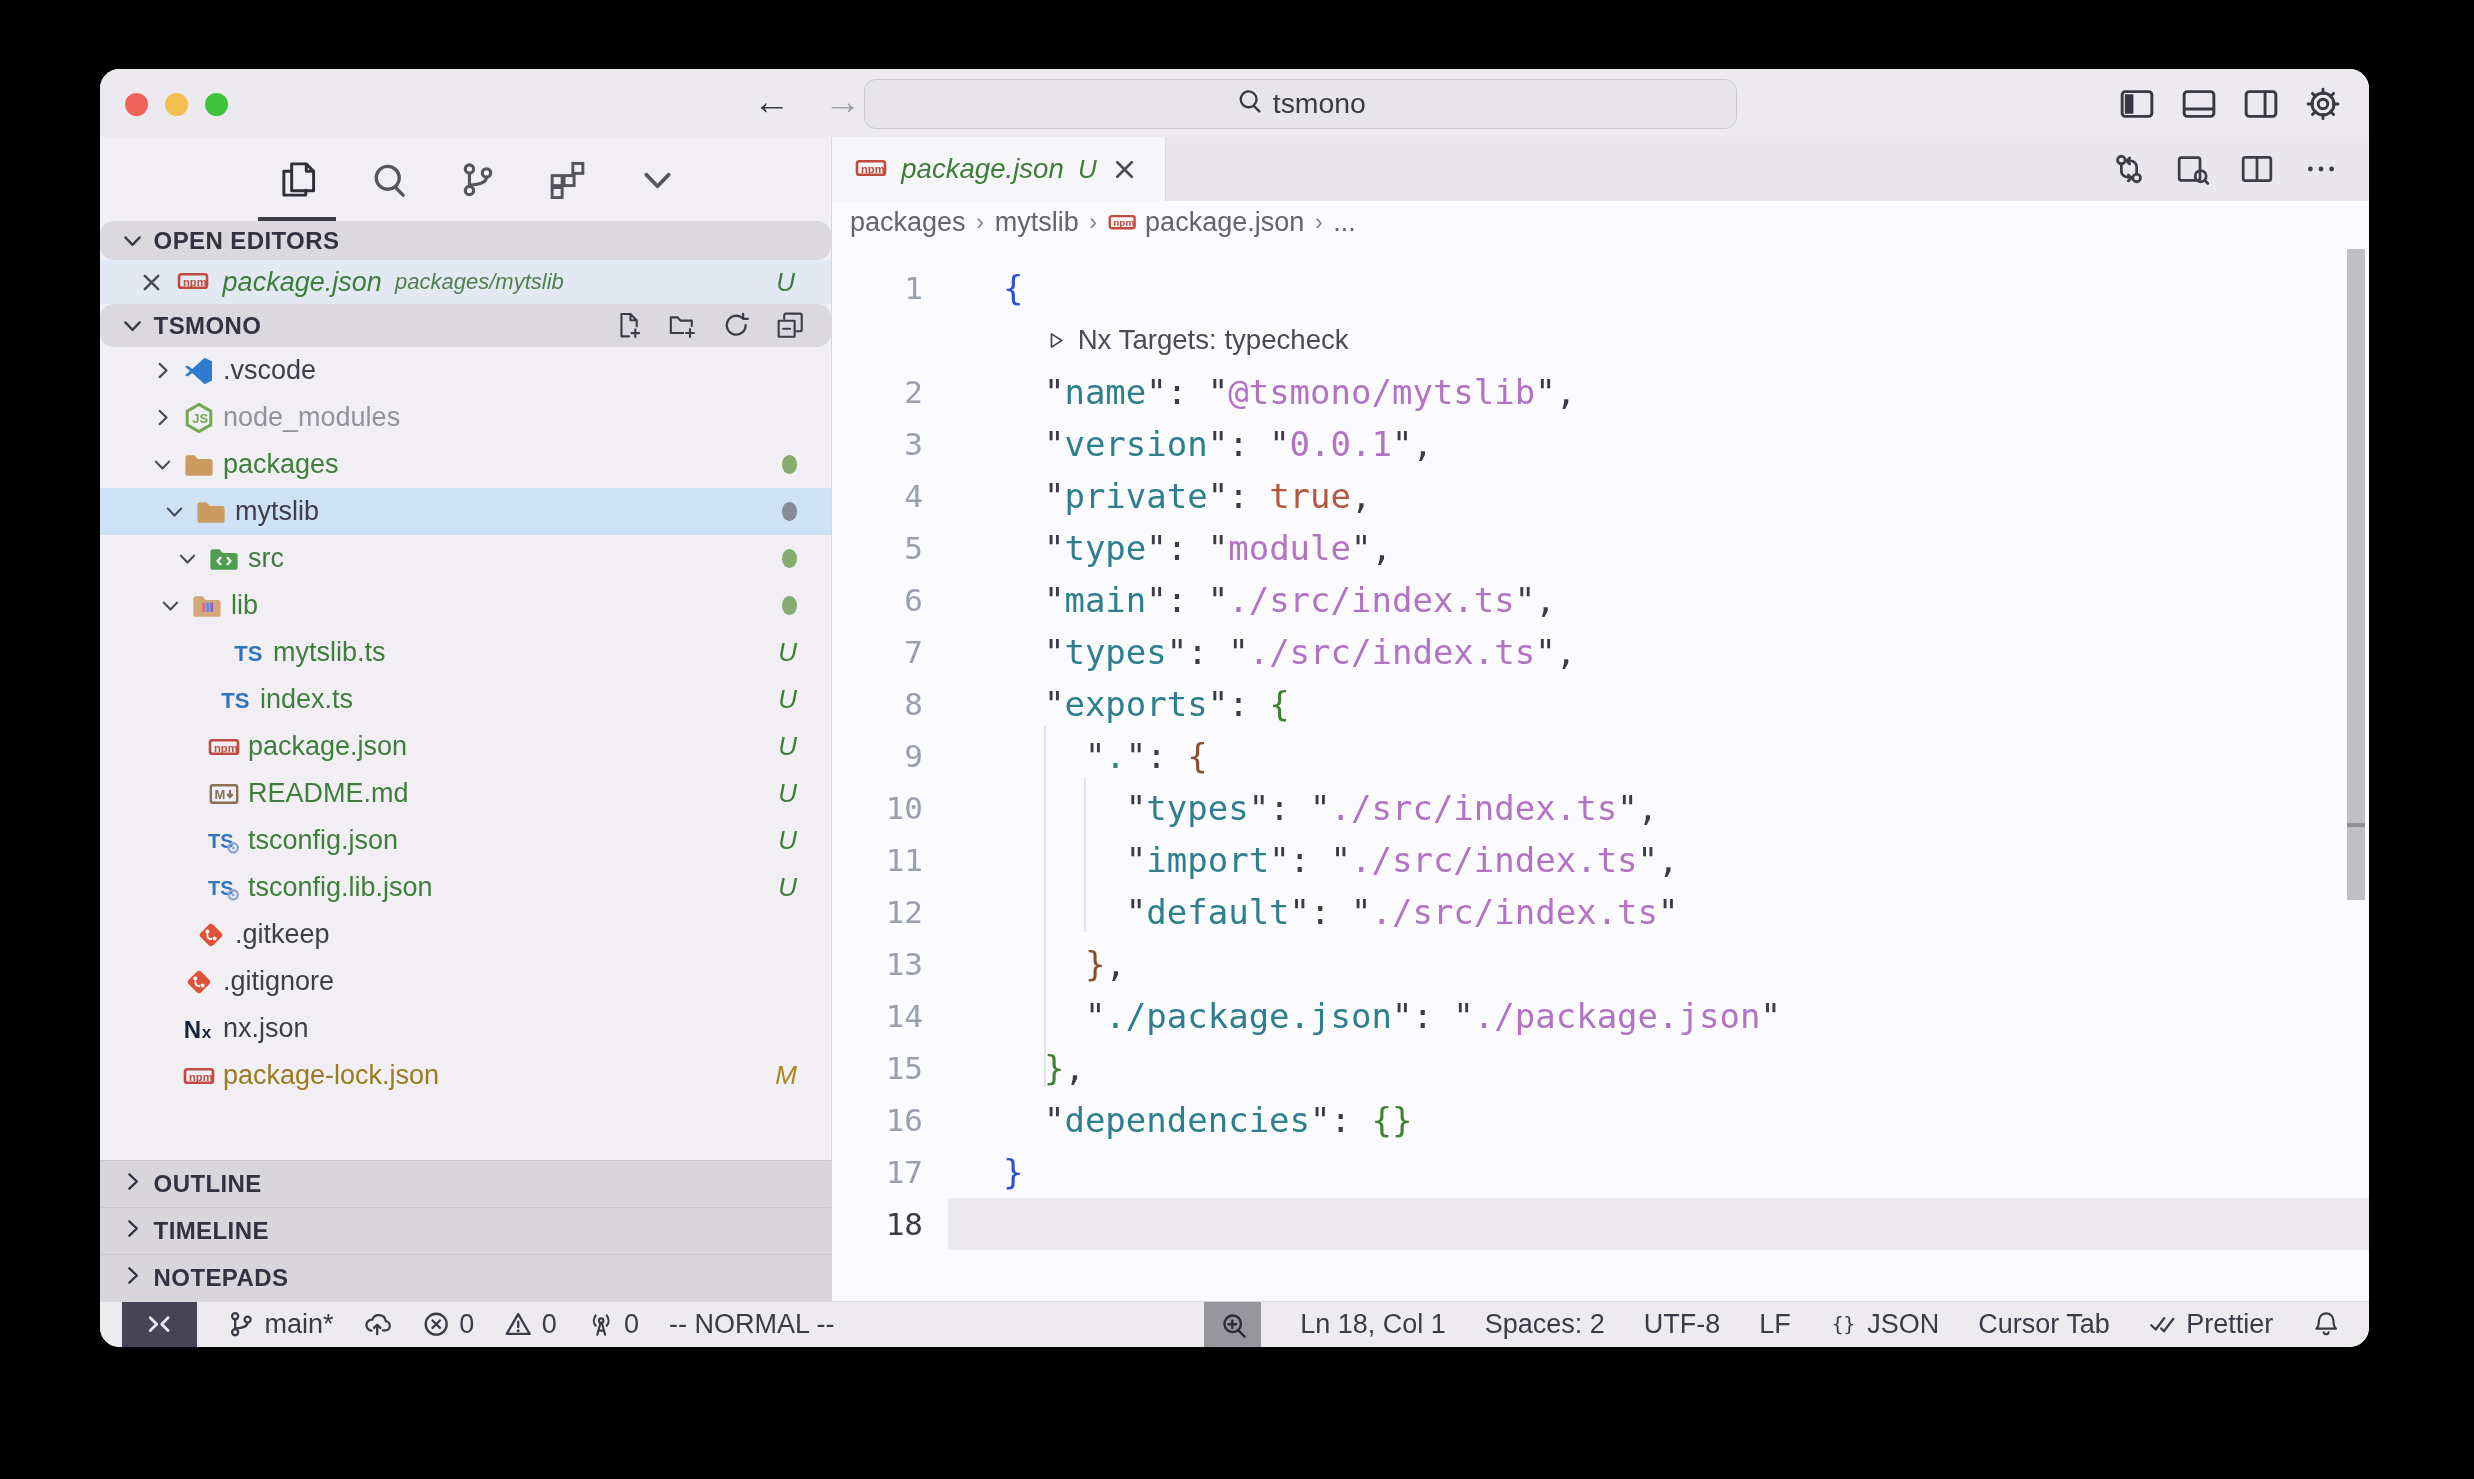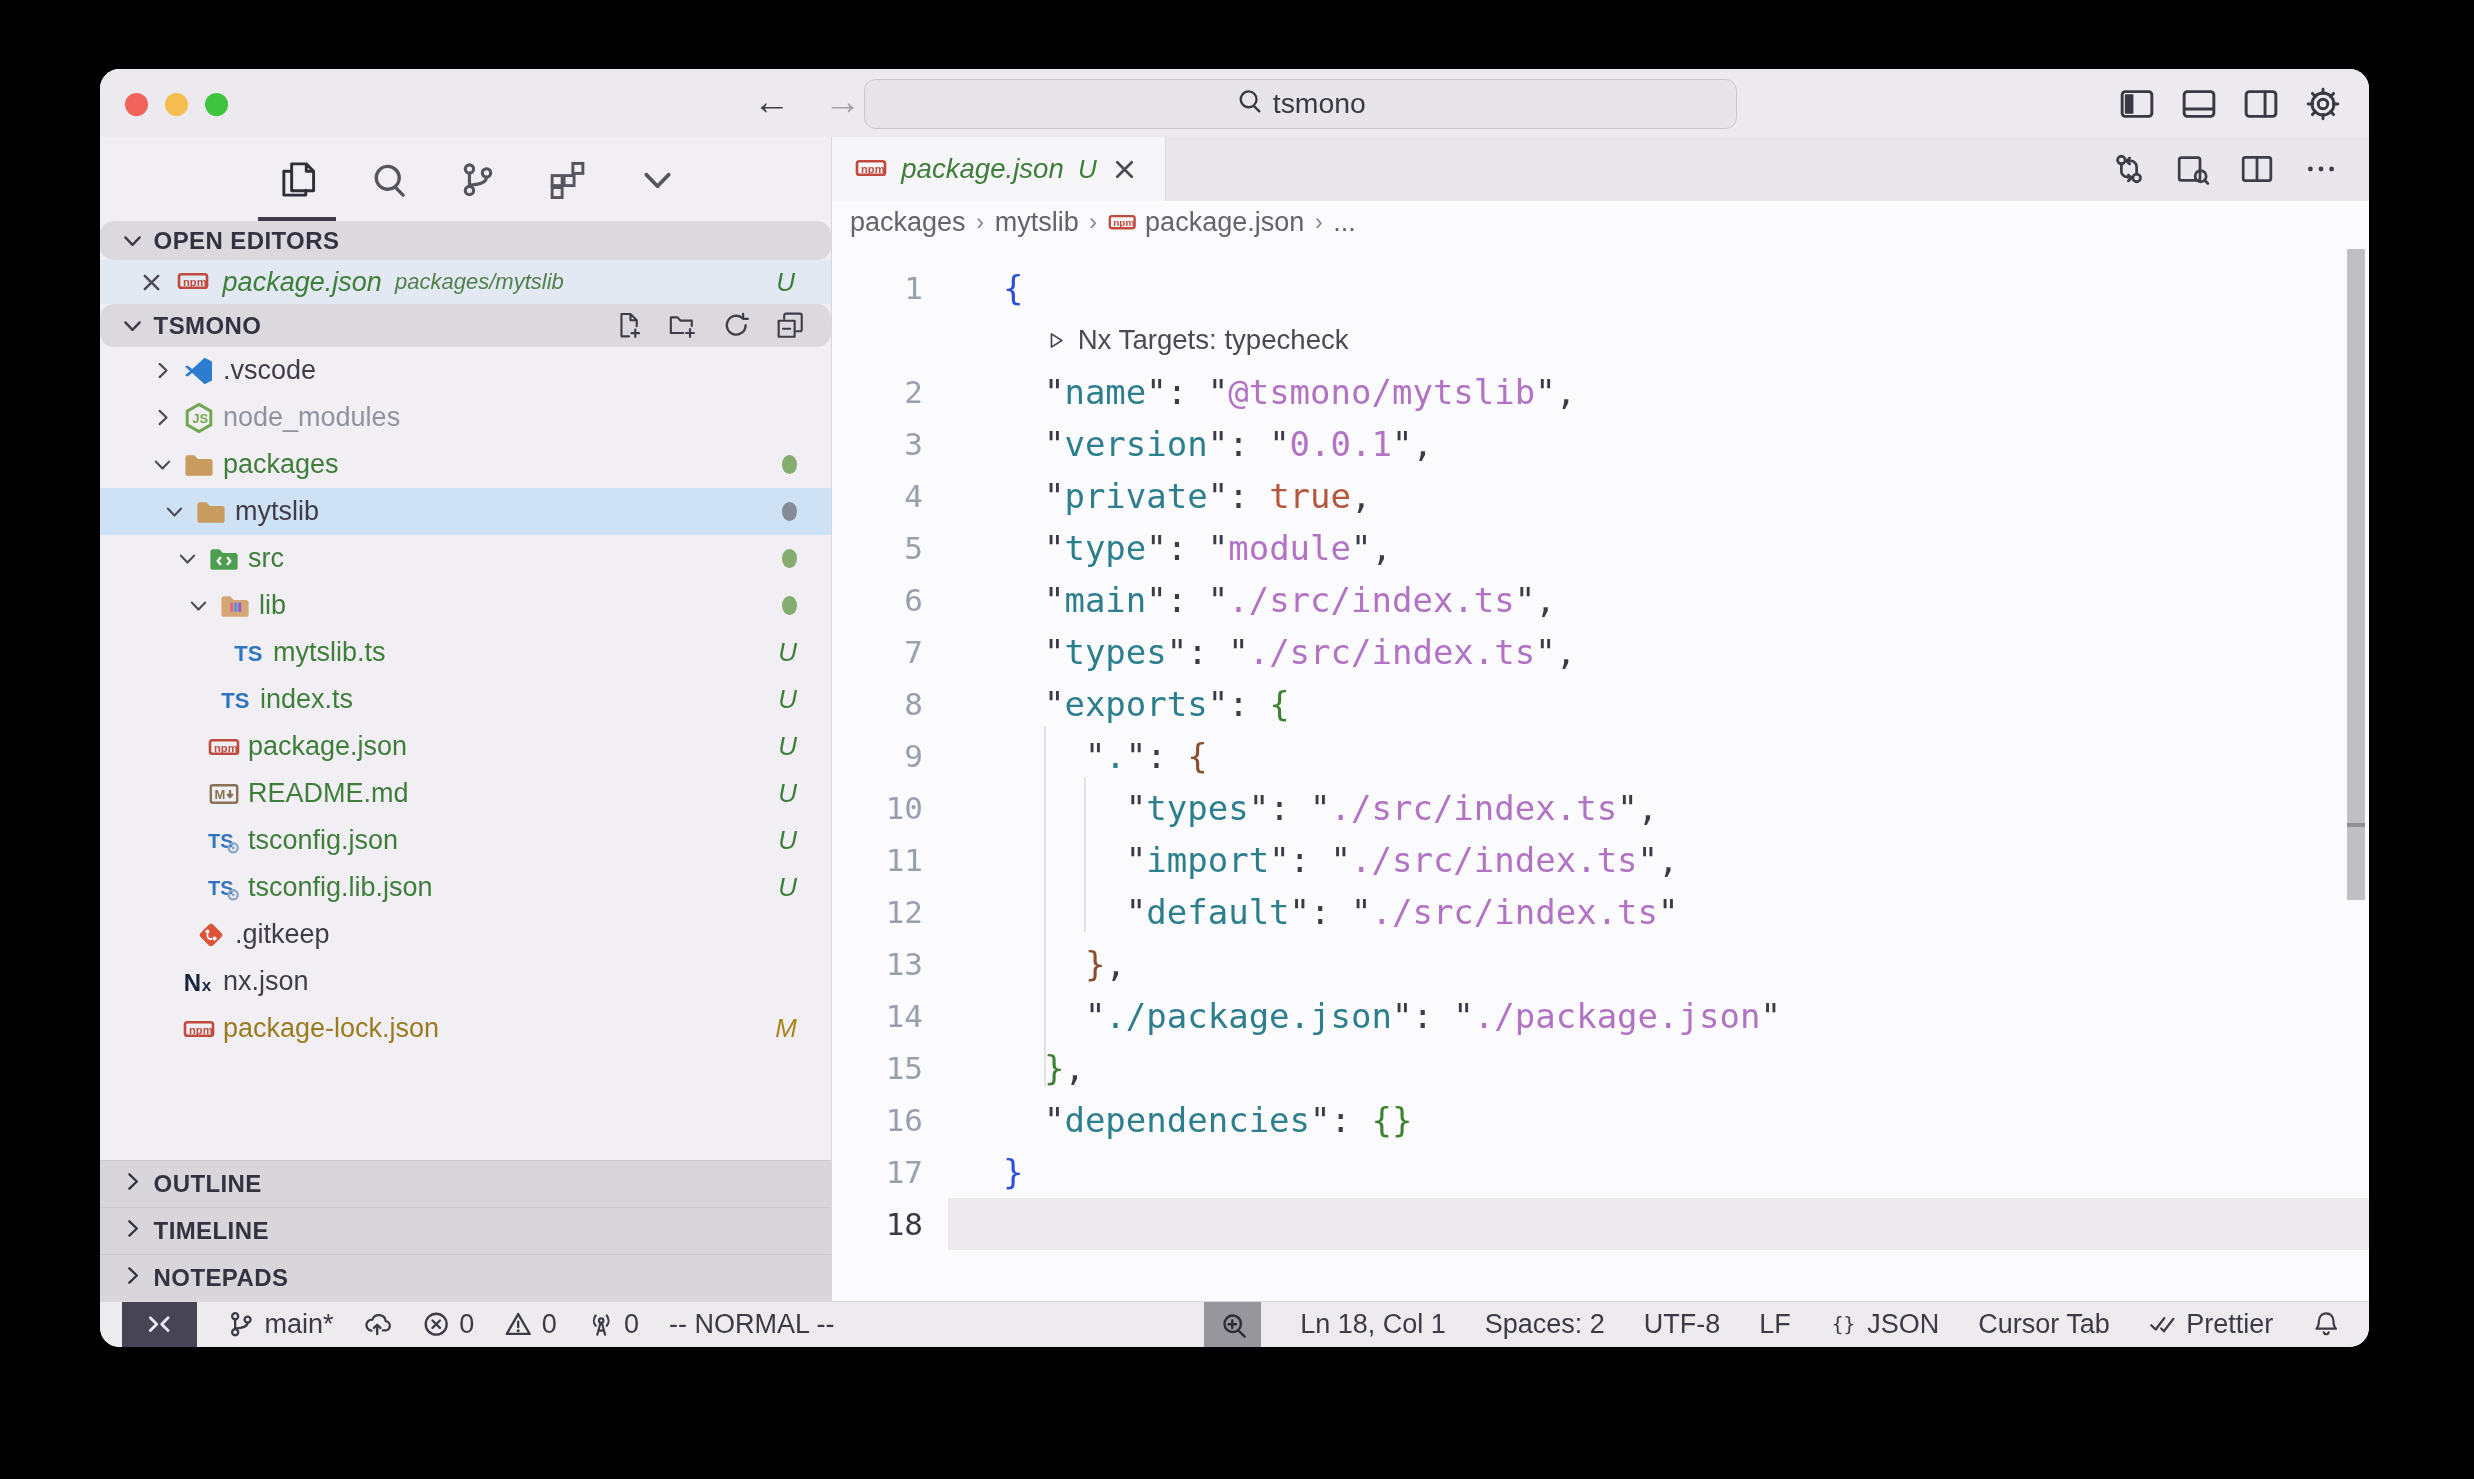--- a/index.html
+++ b/index.html
@@ -313,21 +313,21 @@
               </span>
               <span class="ficon">
                 <svg width="32" height="32" viewBox="0 0 16 16">
                   <path d="M1.2 4.3c0-.7.5-1.2 1.2-1.2h3.3l1.7 1.9h6.2c.7 0 1.2.5 1.2 1.2v6c0 .7-.5 1.2-1.2 1.2H2.4c-.7 0-1.2-.5-1.2-1.2z" fill="#4f9e4f"></path>
                   <path d="M6.2 7.4 4.8 9l1.4 1.6M9.8 7.4 11.2 9l-1.4 1.6" fill="none" stroke="#fff" stroke-width="1.1" stroke-linecap="round" stroke-linejoin="round"></path>
                 </svg>
               </span>
               <span class="lbl green">src</span>
               <span class="rbadge dot dot-green"></span>
             </div>
-            <div class="tree-row" style="padding-left: 86px;">
+            <div class="tree-row" style="padding-left: 58px;">
               <span class="chev">
                 <svg width="23" height="23" viewBox="0 0 16 16">
                   <path d="M3.4 6 8 10.8 12.6 6" fill="none" stroke="currentColor" stroke-width="1.5" stroke-linecap="round" stroke-linejoin="round"></path>
                 </svg>
               </span>
               <span class="ficon">
                 <svg width="32" height="32" viewBox="0 0 16 16">
                   <path d="M1.2 4.3c0-.7.5-1.2 1.2-1.2h3.3l1.7 1.9h6.2c.7 0 1.2.5 1.2 1.2v6c0 .7-.5 1.2-1.2 1.2H2.4c-.7 0-1.2-.5-1.2-1.2z" fill="#d3a876"></path>
                   <rect x="5.6" y="6.3" width="1.5" height="4.6" fill="#d96a8a"></rect>
                   <rect x="7.6" y="6.3" width="1.5" height="4.6" fill="#5a8fe8"></rect>
@@ -410,20 +410,34 @@
                 <svg width="32" height="32" viewBox="0 0 16 16">
                   <g transform="rotate(45 8 8)">
                     <rect x="3.6" y="3.6" width="8.8" height="8.8" rx="1.6" fill="#dd5238"></rect>
                   </g>
                   <circle cx="6.2" cy="6.2" r="1" fill="#fff"></circle>
                   <circle cx="9.8" cy="9.8" r="1" fill="#fff"></circle>
                   <path d="M6.2 7.4v.9a1.7 1.7 0 0 0 1.7 1.7h.6" fill="none" stroke="#fff" stroke-width=".9"></path>
                 </svg>
               </span>
               <span class="lbl default">.gitkeep</span>
+            </div>
+            <div class="tree-row" style="padding-left: 50px;">
+              <span class="spacer"></span>
+              <span class="ficon">
+                <svg width="32" height="32" viewBox="0 0 16 16">
+                  <g transform="rotate(45 8 8)">
+                    <rect x="3.6" y="3.6" width="8.8" height="8.8" rx="1.6" fill="#dd5238"></rect>
+                  </g>
+                  <circle cx="6.2" cy="6.2" r="1" fill="#fff"></circle>
+                  <circle cx="9.8" cy="9.8" r="1" fill="#fff"></circle>
+                  <path d="M6.2 7.4v.9a1.7 1.7 0 0 0 1.7 1.7h.6" fill="none" stroke="#fff" stroke-width=".9"></path>
+                </svg>
+              </span>
+              <span class="lbl default">.gitignore</span>
             </div>
             <div class="tree-row" style="padding-left: 50px;">
               <span class="spacer"></span>
               <span class="ficon">
                 <svg width="32" height="32" viewBox="0 0 16 16" style="font-size:30px">
                   <text x="0.4" y="12.4" font-size="12" font-weight="bold" fill="#16243e" font-family="Liberation Sans,sans-serif">N</text>
                   <text x="9.4" y="12.4" font-size="8.5" font-weight="bold" fill="#16243e" font-family="Liberation Sans,sans-serif">x</text>
                 </svg>
               </span>
               <span class="lbl default">nx.json</span>

